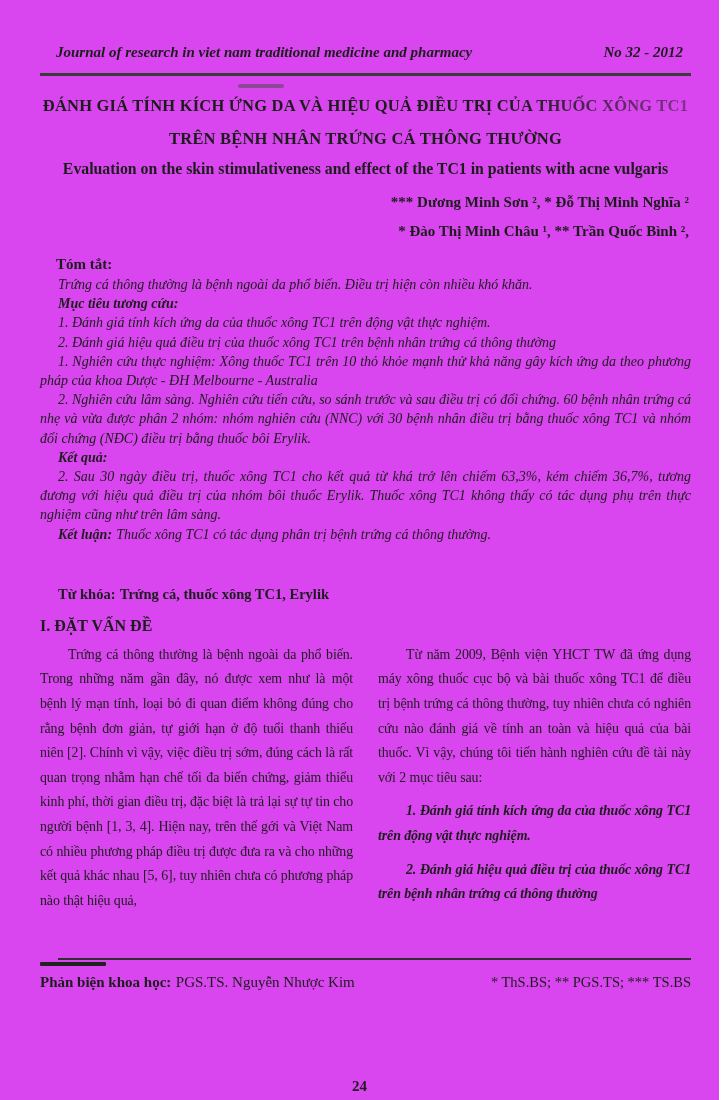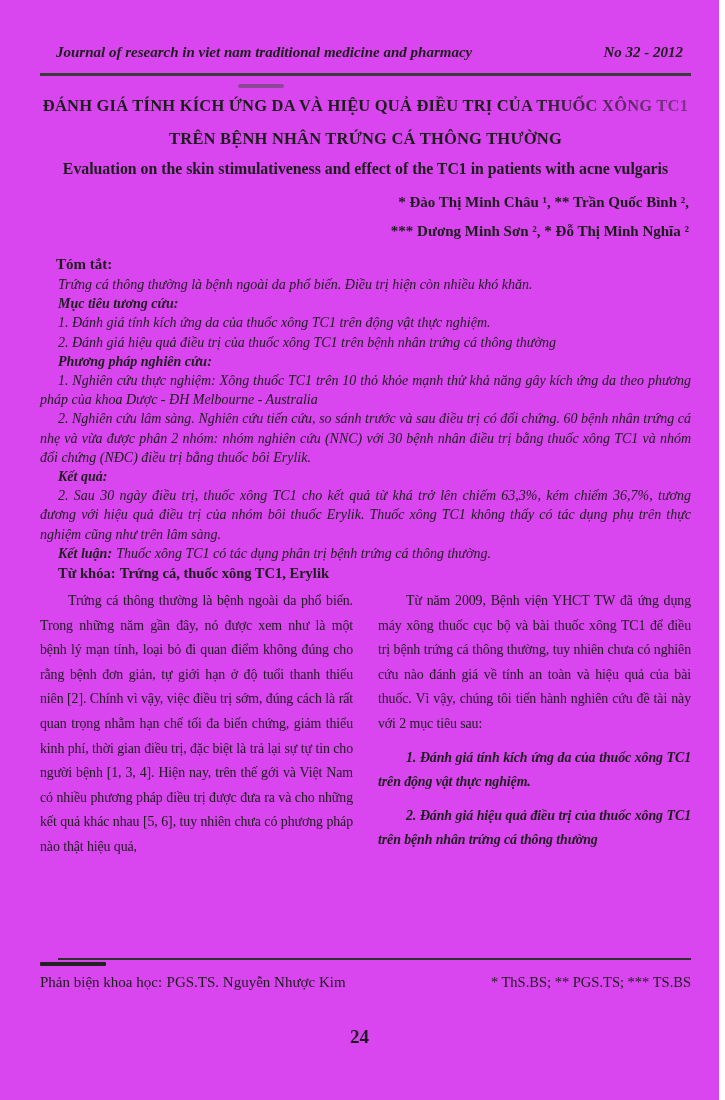--- a/index.html
+++ b/index.html
@@ -35,76 +35,76 @@
   
   .authors { margin-top:10px; text-align:right; font-weight:bold; font-size:15px; line-height:29px; padding-right:2px; }
   .affiliation { text-align:right; font-style:italic; font-size:15px; line-height:23px; padding-right:2px; }
 
   
   .abstract { margin-top:7px; font-size:14px; font-style:italic; line-height:19.2px; text-align:justify; }
   .abstract-heading { font-style:normal; font-weight:bold; font-size:15px; text-indent:16px; line-height:22px; }
   .abs-line { text-indent:18px; }
   .abs-subhead { font-weight:bold; }
   .abs-label { font-weight:bold; margin-right:.3em; }
-  .keywords-line { font-style:normal; font-weight:bold; font-size:14.5px; text-indent:18px; line-height:21px; }
+  .keywords-line { font-style:normal; font-weight:bold; font-size:14.5px; text-indent:18px; line-height:21px;margin-top:40px; }
 
   
   .section-heading { margin-top:9px; font-weight:bold; font-size:16px; line-height:24px; }
   .columns { display:flex; gap:25px; margin-top:5px; height:304px; overflow:hidden; }
   .col { flex:1; font-size:13.9px; line-height:24.6px; text-align:justify; letter-spacing:-0.1px; }
   .col p { text-indent:28px; }
   .objective { font-weight:bold; font-style:italic; margin-top:9px; }
 
   
   .footer-rule { position:absolute; left:58px; right:28px; top:958px; border-top:2.5px solid #2f2f2f; }
   .footer-dash { position:absolute; left:40px; top:962px; width:66px; height:4px; background:#222; border-radius:1px; }
   .footer-row {
     position:absolute; left:40px; right:28px; top:974px;
     display:flex; justify-content:space-between; align-items:baseline;
     font-size:15px;
   }
-  .review-label { font-weight:normal; margin-right:.3em; }
+  .review-label { font-weight:bold; margin-right:.3em; }
   .degrees { font-size:14.5px; }
-  .page-number { position:absolute; left:0; top:1026px; width:100%; text-align:center; font-weight:bold; font-size:19px; }
+  .page-number { position:absolute; left:0; top:1078px; width:100%; text-align:center; font-weight:bold; font-size:15px; }
 </style>
 </head>
 <body>
 
 <div class="page">
   <div class="content">
 
     <div class="journal-header">
       <span>Journal of research in viet nam traditional medicine and pharmacy</span>
       <span>No 32 - 2012</span>
     </div>
 
     <div class="title-line title-line-1">ĐÁNH GIÁ TÍNH KÍCH ỨNG DA VÀ HIỆU QUẢ ĐIỀU TRỊ CỦA THUỐC XÔNG TC1</div>
     <div class="title-line">TRÊN BỆNH NHÂN TRỨNG CÁ THÔNG THƯỜNG</div>
     <div class="subtitle">Evaluation on the skin stimulativeness and effect of the TC1 in patients with acne vulgaris</div>
 
     <div class="authors">
+      <div>*** Dương Minh Sơn ², * Đỗ Thị Minh Nghĩa ²</div>
       <div>* Đào Thị Minh Châu ¹, ** Trần Quốc Bình ²,</div>
-      <div>*** Dương Minh Sơn ², * Đỗ Thị Minh Nghĩa ²</div>
     </div>
 
     <div class="abstract">
       <div class="abstract-heading">Tóm tắt:</div>
       <p class="abs-line">Trứng cá thông thường là bệnh ngoài da phổ biến. Điều trị hiện còn nhiều khó khăn.</p>
       <p class="abs-line abs-subhead">Mục tiêu tương cứu:</p>
       <p class="abs-line">1. Đánh giá tính kích ứng da của thuốc xông TC1 trên động vật thực nghiệm.</p>
       <p class="abs-line">2. Đánh giá hiệu quả điều trị của thuốc xông TC1 trên bệnh nhân trứng cá thông thường</p>
-      <p class="abs-line abs-subhead">Phương pháp nghiên cứu:</p>
       <p class="abs-line">1. Nghiên cứu thực nghiệm: Xông thuốc TC1 trên 10 thỏ khỏe mạnh thử khả năng gây kích ứng da theo phương pháp của khoa Dược - ĐH Melbourne - Australia</p>
       <p class="abs-line">2. Nghiên cứu lâm sàng. Nghiên cứu tiến cứu, so sánh trước và sau điều trị có đối chứng. 60 bệnh nhân trứng cá nhẹ và vừa được phân 2 nhóm: nhóm nghiên cứu (NNC) với 30 bệnh nhân điều trị bằng thuốc xông TC1 và nhóm đối chứng (NĐC) điều trị bằng thuốc bôi Erylik.</p>
       <p class="abs-line abs-subhead">Kết quả:</p>
       <p class="abs-line">2. Sau 30 ngày điều trị, thuốc xông TC1 cho kết quả từ khá trở lên chiếm 63,3%, kém chiếm 36,7%, tương đương với hiệu quả điều trị của nhóm bôi thuốc Erylik. Thuốc xông TC1 không thấy có tác dụng phụ trên thực nghiệm cũng như trên lâm sàng.</p>
       <p class="abs-line"><span class="abs-label">Kết luận:</span><span>Thuốc xông TC1 có tác dụng phân trị bệnh trứng cá thông thường.</span></p>
       <p class="keywords-line"><span class="abs-label">Từ khóa:</span><span>Trứng cá, thuốc xông TC1, Erylik</span></p>
     </div>
 
+    <div class="section-heading">I. ĐẶT VẤN ĐỀ</div>
 
     <div class="columns">
       <div class="col">
         <p>Trứng cá thông thường là bệnh ngoài da phổ biến. Trong những năm gần đây, nó được xem như là một bệnh lý mạn tính, loại bỏ đi quan điểm không đúng cho rằng bệnh đơn giản, tự giới hạn ở độ tuổi thanh thiếu niên [2]. Chính vì vậy, việc điều trị sớm, đúng cách là rất quan trọng nhằm hạn chế tối đa biến chứng, giảm thiểu kinh phí, thời gian điều trị, đặc biệt là trả lại sự tự tin cho người bệnh [1, 3, 4]. Hiện nay, trên thế gới và Việt Nam có nhiều phương pháp điều trị được đưa ra và cho những kết quả khác nhau [5, 6], tuy nhiên chưa có phương pháp nào thật hiệu quả,</p>
       </div>
       <div class="col">
         <p>Từ năm 2009, Bệnh viện YHCT TW đã ứng dụng máy xông thuốc cục bộ và bài thuốc xông TC1 để điều trị bệnh trứng cá thông thường, tuy nhiên chưa có nghiên cứu nào đánh giá về tính an toàn và hiệu quả của bài thuốc. Vì vậy, chúng tôi tiến hành nghiên cứu đề tài này với 2 mục tiêu sau:</p>
         <p class="objective">1. Đánh giá tính kích ứng da của thuốc xông TC1 trên động vật thực nghiệm.</p>
         <p class="objective">2. Đánh giá hiệu quả điều trị của thuốc xông TC1 trên bệnh nhân trứng cá thông thường</p>
       </div>

